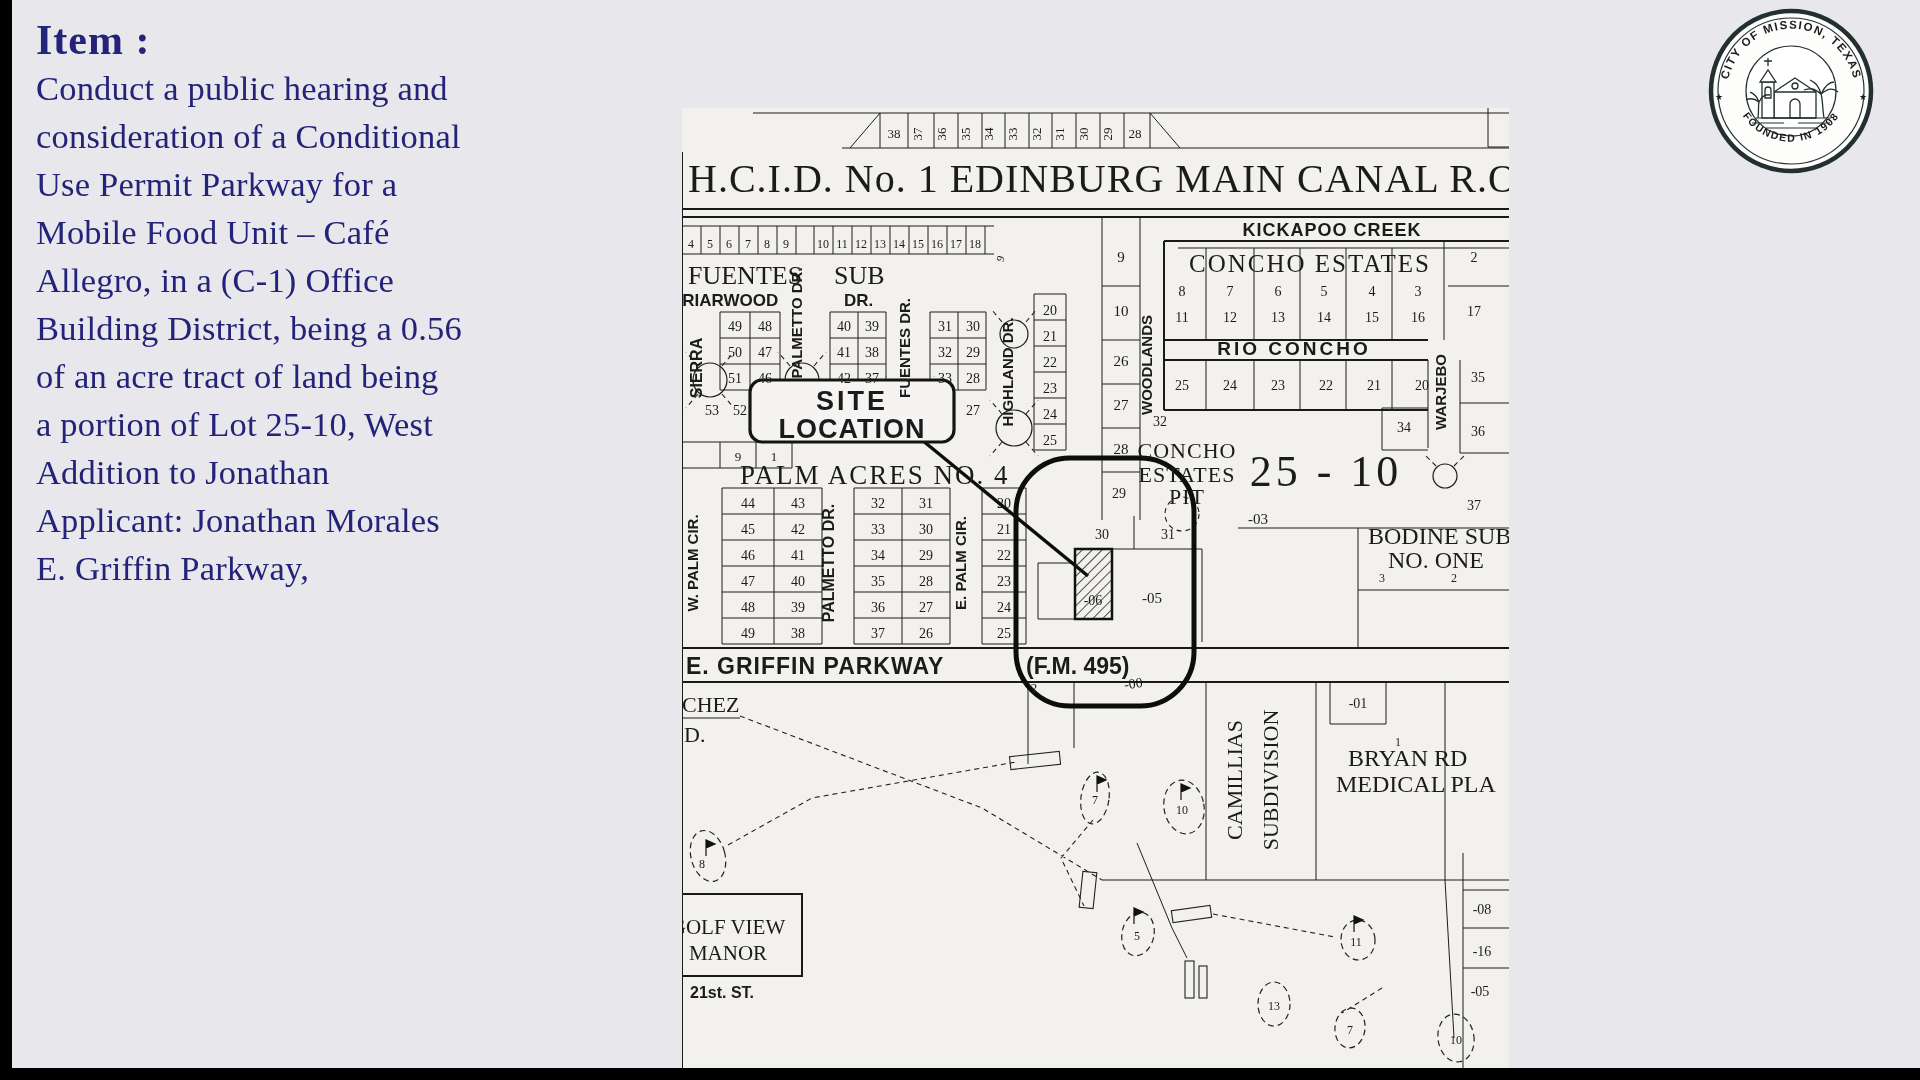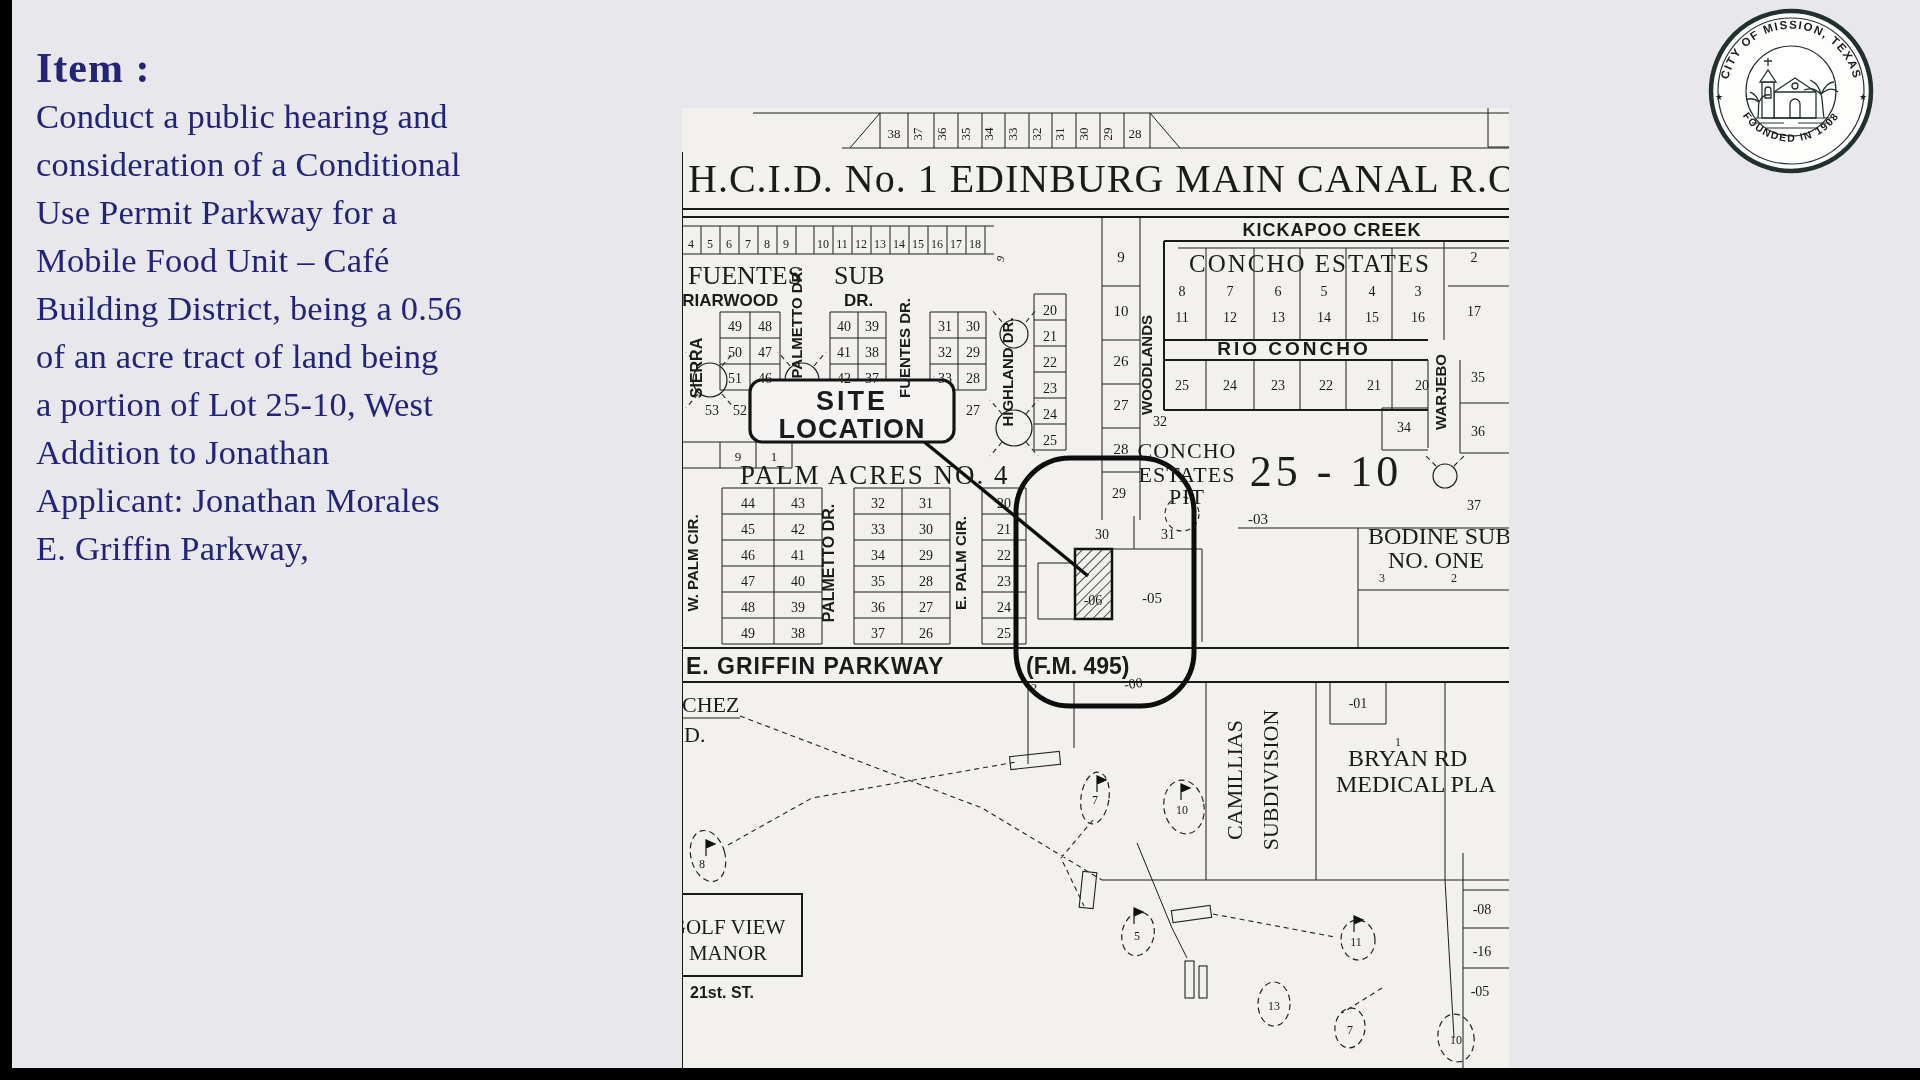--- a/index.html
+++ b/index.html
@@ -1,21 +1,21 @@
 <!DOCTYPE html>
 <html><head>
 <meta charset="utf-8">
 <style>
   html,body{margin:0;padding:0;width:1920px;height:1080px;overflow:hidden;
     background:#e8e7eb;font-family:"Liberation Serif",serif;}
   .edge-bar{position:absolute;background:#000;}
   #left-bar{left:0;top:0;width:12px;height:1080px;}
   #bottom-bar{left:0;top:1068px;width:1920px;height:12px;}
   #item-panel{position:absolute;left:36px;top:16px;width:600px;color:#232379;}
-  #item-heading{font-weight:bold;font-size:42px;letter-spacing:1px;margin-top:28px;}
+  #item-heading{font-weight:bold;font-size:42px;letter-spacing:1px;}
   #item-body{font-size:34.5px;line-height:48px;letter-spacing:.2px;}
   #map-wrap{position:absolute;left:682px;top:108px;width:827px;height:960px;
     background:#f2f1ed;overflow:hidden;}
   #seal-wrap{position:absolute;left:1706px;top:6px;width:170px;height:170px;}
   svg text{fill:#1b1b1b;}
 </style>
 </head>
 <body>
 
 <div>
@@ -23,20 +23,21 @@
   <div class="edge-bar" id="left-bar"></div>
   <div class="edge-bar" id="bottom-bar"></div>
 
   <div id="item-panel">
     <div id="item-heading">Item :</div>
     <div id="item-body">
       <div>Conduct a public hearing and</div>
       <div>consideration of a Conditional</div>
       <div>Use Permit Parkway for a</div>
       <div>Mobile Food Unit – Café</div>
+      <div>Allegro, in a (C-1) Office</div>
       <div>Building District, being a 0.56</div>
       <div>of an acre tract of land being</div>
       <div>a portion of Lot 25-10, West</div>
       <div>Addition to Jonathan</div>
       <div>Applicant: Jonathan Morales</div>
       <div>E. Griffin Parkway,</div>
     </div>
   </div>
 
   <div id="map-wrap">

